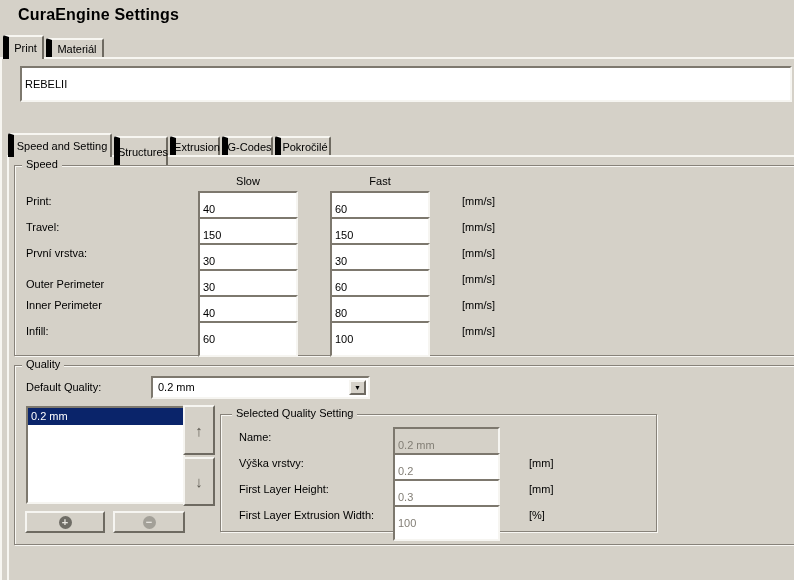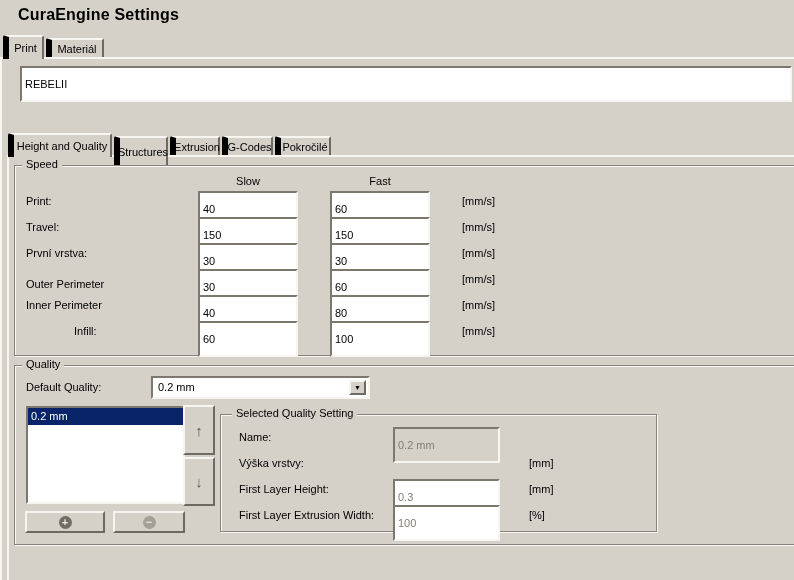--- a/index.html
+++ b/index.html
@@ -96,21 +96,21 @@
   <span>Print</span>
 </div>
 <div class="tab" style="left:46px; top:38px; width:58px; height:19px;">
   <span>Materiál</span>
 </div>
 <div class="panel" style="left:0; top:57px; width:794px; height:523px;"></div>
 
 <input class="field" style="left: 20px; top: 66px; width: 772px; height: 21px; z-index: 2;" value="REBELII">
 
 <div class="tab active" style="left:8px; top:133px; width:104px; height:24px; z-index:3;">
-  <span>Height and Quality</span>
+  <span>Speed and Setting</span>
 </div>
 <div class="tab" style="left:114px; top:136px; width:54px; height:29px; z-index:2;">
   <span>Structures</span>
 </div>
 <div class="tab" style="left:170px; top:136px; width:50px; height:19px; z-index:2;">
   <span>Extrusion</span>
 </div>
 <div class="tab" style="left:222px; top:136px; width:51px; height:19px; z-index:2;">
   <span>G-Codes</span>
 </div>
@@ -144,21 +144,21 @@
 <div class="lbl" style="left:26px; top:278px; z-index:2;">Outer Perimeter</div>
 <input class="field" style="left: 198px; top: 269px; width: 100px; height: 21px; z-index: 2;" value="30">
 <input class="field" style="left: 330px; top: 269px; width: 100px; height: 21px; z-index: 2;" value="60">
 <div class="unit" style="left:462px; top:273px; z-index:2;">[mm/s]</div>
 
 <div class="lbl" style="left:26px; top:299px; z-index:2;">Inner Perimeter</div>
 <input class="field" style="left: 198px; top: 295px; width: 100px; height: 21px; z-index: 2;" value="40">
 <input class="field" style="left: 330px; top: 295px; width: 100px; height: 21px; z-index: 2;" value="80">
 <div class="unit" style="left:462px; top:299px; z-index:2;">[mm/s]</div>
 
-<div class="lbl" style="left:26px; top:325px; z-index:2;margin-left:48px;">Infill:</div>
+<div class="lbl" style="left:26px; top:325px; z-index:2;">Infill:</div>
 <input class="field" style="left: 198px; top: 321px; width: 100px; height: 21px; z-index: 2;" value="60">
 <input class="field" style="left: 330px; top: 321px; width: 100px; height: 21px; z-index: 2;" value="100">
 <div class="unit" style="left:462px; top:325px; z-index:2;">[mm/s]</div>
 
 <div class="group" style="left:14px; top:365px; width:786px; height:180px; z-index:2;">
   <span class="group-label" style="left:7px;">Quality</span>
 </div>
 
 <div class="lbl" style="left:26px; top:381px; z-index:2;">Default Quality:</div>
 
@@ -185,20 +185,21 @@
   <span class="circle-icon remove">−</span>
 </div>
 
 <div class="group" style="left:220px; top:414px; width:437px; height:118px; z-index:2;">
   <span class="group-label" style="left:11px;">Selected Quality Setting</span>
 
   <div class="lbl" style="left:18px; top:16px;">Name:</div>
   <input class="field dim disabled-bg" style="left: 172px; top: 12px; width: 107px; height: 20px;" readonly="" value="0.2 mm">
 
   <div class="lbl" style="left:18px; top:42px;">Výška vrstvy:</div>
+  <input class="field dim" style="left: 172px; top: 38px; width: 107px; height: 20px;" readonly="" value="0.2">
   <div class="unit" style="left:308px; top:42px;">[mm]</div>
 
   <div class="lbl" style="left:18px; top:68px;">First Layer Height:</div>
   <input class="field dim" style="left: 172px; top: 64px; width: 107px; height: 20px;" readonly="" value="0.3">
   <div class="unit" style="left:308px; top:68px;">[mm]</div>
 
   <div class="lbl" style="left:18px; top:94px;">First Layer Extrusion Width:</div>
   <input class="field dim" style="left: 172px; top: 90px; width: 107px; height: 20px;" readonly="" value="100">
   <div class="unit" style="left:308px; top:94px;">[%]</div>
 </div>

